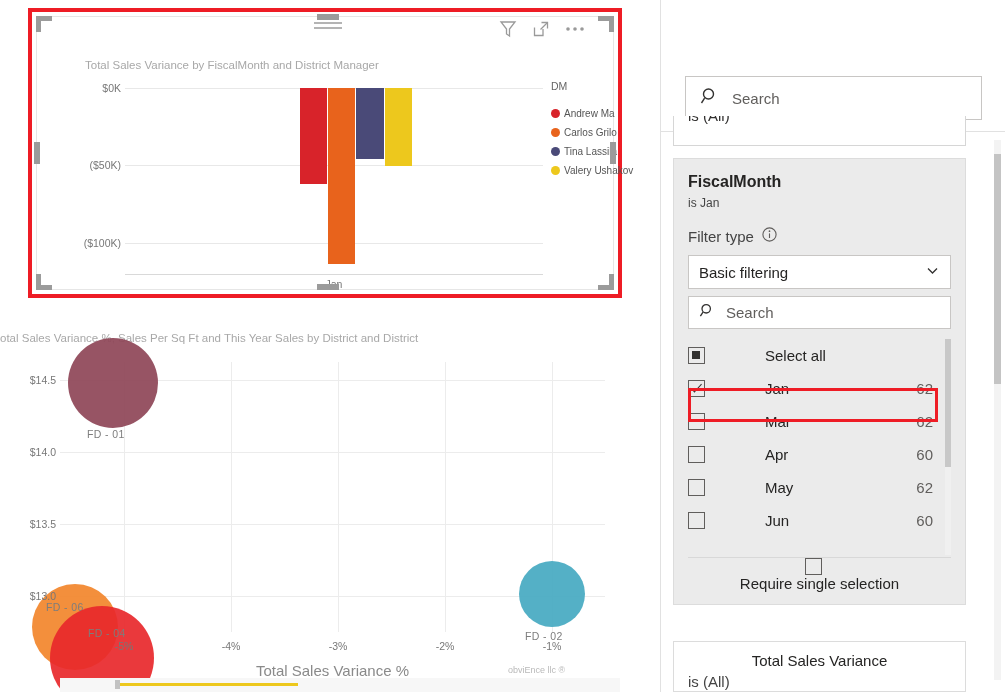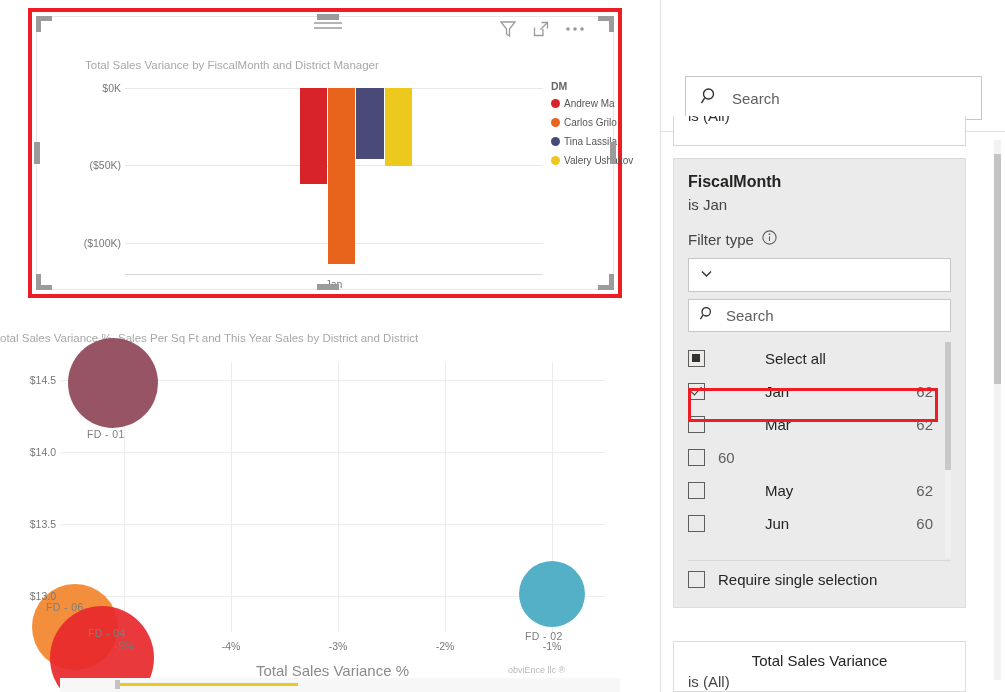--- a/index.html
+++ b/index.html
@@ -126,22 +126,21 @@
   }
   
   #bar-legend {
     position: absolute;
     left: 514px; top: 63px;
     width: 96px;
   }
   #bar-legend .legend-title {
     font-size: 10.5px;
     color: #666666;
-    margin-bottom: 6px;
-    font-weight: bold;
+    margin-bottom: 16px;
   }
   #bar-legend .legend-row {
     display: flex;
     align-items: center;
     gap: 4px;
     margin-bottom: 8px;
     font-size: 10px;
     color: #555555;
     white-space: nowrap;
   }
@@ -315,21 +314,21 @@
   #fiscalmonth-card {
     position: absolute;
     left: 12px; top: 158px;
     width: 293px;
     background: #ebebeb;
     border: 1px solid #dcdcdc;
     box-sizing: border-box;
     padding: 14px 14px 10px 14px;
   }
   #fm-name { font-size: 16px; font-weight: bold; color: #252423; }
-  #fm-cond { font-size: 15px; color: #444444; margin-top: 5px; }
+  #fm-cond { font-size: 12px; color: #444444; margin-top: 5px; }
   #fm-filtertype-row {
     display: flex; align-items: center;
     margin-top: 16px;
   }
   #fm-filtertype-label { font-size: 15px; color: #444444; margin-right: 7px; }
   #fm-dropdown {
     margin-top: 8px;
     height: 34px;
     background: #ffffff;
     border: 1px solid #c8c6c4;
@@ -413,20 +412,21 @@
     pointer-events: none;
   }
   #fm-single-sel {
     display: flex;
     align-items: center;
     height: 36px;
     border-top: 1px solid #d8d8d8;
     margin-top: 2px;
     font-size: 15px;
     color: #252423;
+    flex-direction: column;
   }
   #fm-single-sel .cbox {
     width: 17px; height: 17px;
     border: 1.5px solid #605e5c;
     box-sizing: border-box;
     margin-right: 13px;
     flex: 0 0 auto;
   }
 
   
@@ -634,20 +634,21 @@
         <span>
           <svg width="17" height="17" viewBox="0 0 17 17">
             <circle cx="8.5" cy="8.5" r="6.6" fill="none" stroke="#605e5c" stroke-width="1.1"></circle>
             <circle cx="8.5" cy="5.2" r="0.85" fill="#605e5c"></circle>
             <line x1="8.5" y1="7.4" x2="8.5" y2="12" stroke="#605e5c" stroke-width="1.1"></line>
           </svg>
         </span>
       </div>
 
       <div id="fm-dropdown">
+        <span class="dval">Basic filtering</span>
         <span>
           <svg width="15" height="15" viewBox="0 0 15 15">
             <polyline points="3,5.5 7.5,10 12,5.5" fill="none" stroke="#323130" stroke-width="1.3"></polyline>
           </svg>
         </span>
       </div>
 
       <div id="fm-search">
         <span>
           <svg width="17" height="17" viewBox="0 0 17 17">
@@ -669,20 +670,21 @@
           <span class="flabel">Jan</span>
           <span class="fcount">62</span>
         </div>
         <div class="fm-item">
           <span class="cbox"></span>
           <span class="flabel">Mar</span>
           <span class="fcount">62</span>
         </div>
         <div class="fm-item">
           <span class="cbox"></span>
+          <span class="flabel">Apr</span>
           <span class="fcount">60</span>
         </div>
         <div class="fm-item">
           <span class="cbox"></span>
           <span class="flabel">May</span>
           <span class="fcount">62</span>
         </div>
         <div class="fm-item">
           <span class="cbox"></span>
           <span class="flabel">Jun</span>

